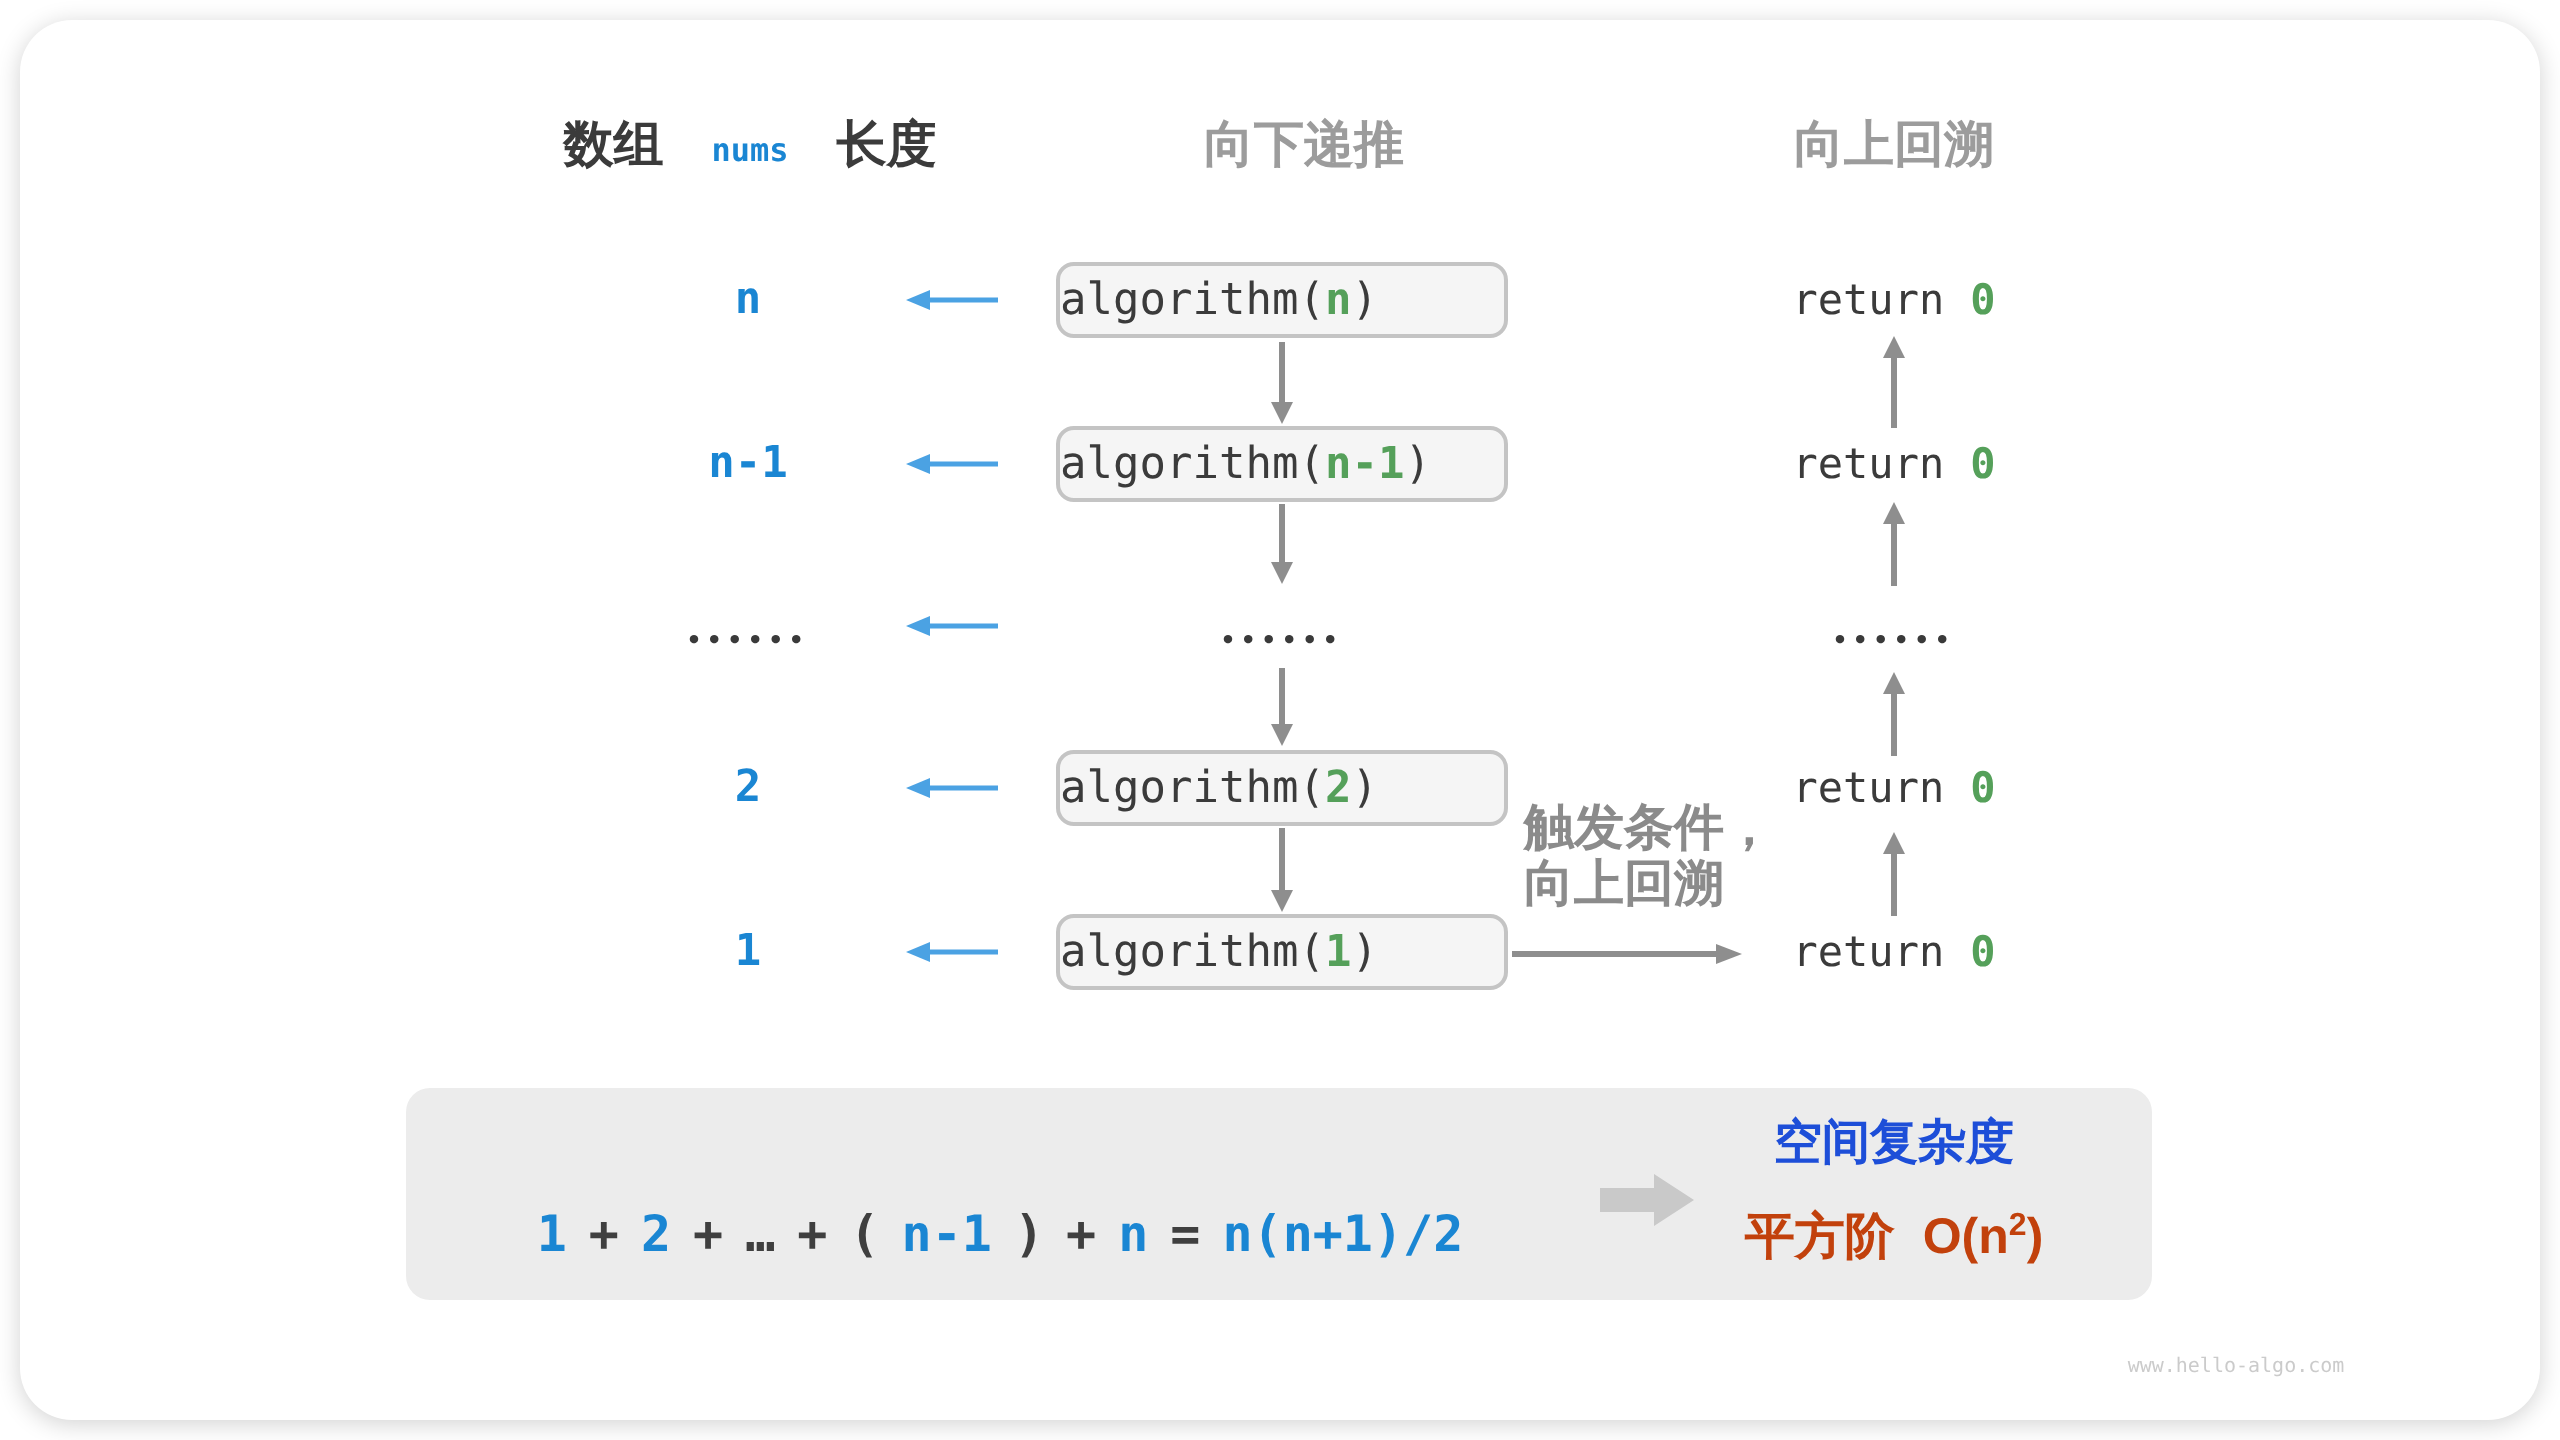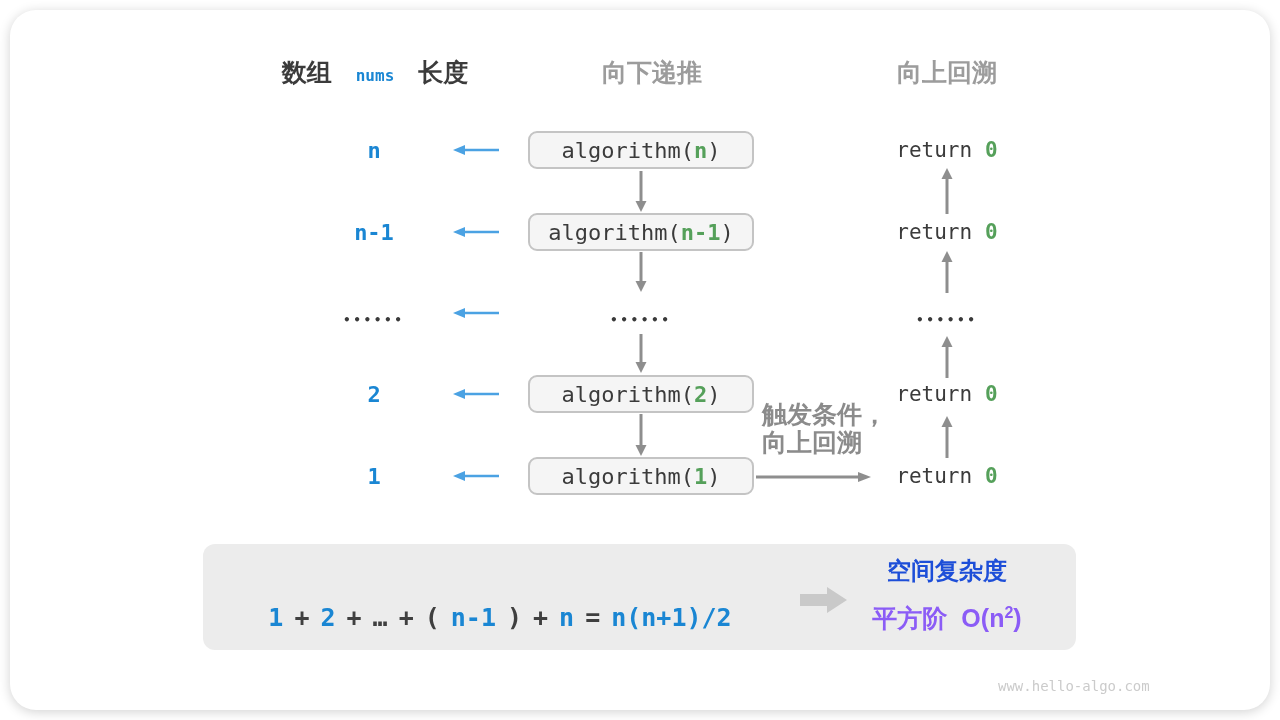--- a/index.html
+++ b/index.html
@@ -9,41 +9,41 @@
     border-radius:26px;box-shadow:0 2px 12px rgba(0,0,0,0.18);}
   .abs{position:absolute;}
   .center{transform:translate(-50%,-50%);}
   .hdr{display:flex;gap:24px;align-items:baseline;font-size:25px;font-weight:bold;
     color:#3b3b3b;white-space:nowrap;}
   .hdr-gray{color:#9c9c9c;font-size:25px;font-weight:bold;white-space:nowrap;}
   .nums{font-family:"DejaVu Sans Mono",monospace;color:#1a86d3;font-size:16px;font-weight:bold;}
   .rowlabel{font-family:"DejaVu Sans Mono",monospace;font-size:22px;font-weight:bold;
     color:#1a86d3;white-space:nowrap;}
   .callbox{width:226px;height:38px;background:#f5f5f5;border:2px solid #c4c4c4;border-radius:9px;
-    display:flex;align-items:center;justify-content:center;box-sizing:border-box;
+    display:flex;align-items:center;box-sizing:border-box;
     font-family:"DejaVu Sans Mono",monospace;font-size:22px;color:#3b3b3b;white-space:nowrap;}
   .arg{color:#55a05a;font-weight:bold;}
   .ret{display:flex;gap:13px;font-family:"DejaVu Sans Mono",monospace;font-size:21px;
     color:#3b3b3b;white-space:nowrap;}
   .zero{color:#55a05a;font-weight:bold;}
   .dots{font-family:"DejaVu Sans Mono",monospace;font-size:12px;font-weight:bold;
     letter-spacing:3px;color:#3a3a3a;white-space:nowrap;}
   .annot{font-size:25px;font-weight:bold;color:#8b8b8b;line-height:28px;white-space:nowrap;}
   .panel{left:203px;top:544px;width:873px;height:106px;background:#ececec;border-radius:12px;}
   .p-desc{font-size:24px;color:#4a4a4a;white-space:nowrap;}
   .formula{display:flex;gap:11px;align-items:baseline;
     font-family:"DejaVu Sans Mono",monospace;font-size:25px;font-weight:bold;white-space:nowrap;}
   .f-blue{color:#1a86d3;}
   .f-dark{color:#3f3f3f;}
   .result-title{font-size:24px;font-weight:bold;color:#1d4ed8;white-space:nowrap;}
   .result{display:flex;gap:14px;align-items:baseline;font-size:25px;font-weight:bold;
-    color:#8b5cf6;white-space:nowrap;}
+    color:#c2410c;white-space:nowrap;}
   .sup{font-size:16px;position:relative;top:-9px;}
-  .watermark{font-family:"DejaVu Sans Mono",monospace;font-size:14px;color:#cbcbcb;
-    width:240px;text-align:left;white-space:nowrap;}
+  .watermark{font-family:"DejaVu Sans Mono",monospace;font-size:10px;color:#cbcbcb;
+    width:240px;text-align:center;white-space:nowrap;}
 </style>
 </head>
 <body>
 
 <div id="stage">
   <div class="card"></div>
 
   <div class="abs center hdr" style="left:375px;top:72px;">
     <span>数组</span>
     <span class="nums">nums</span>

